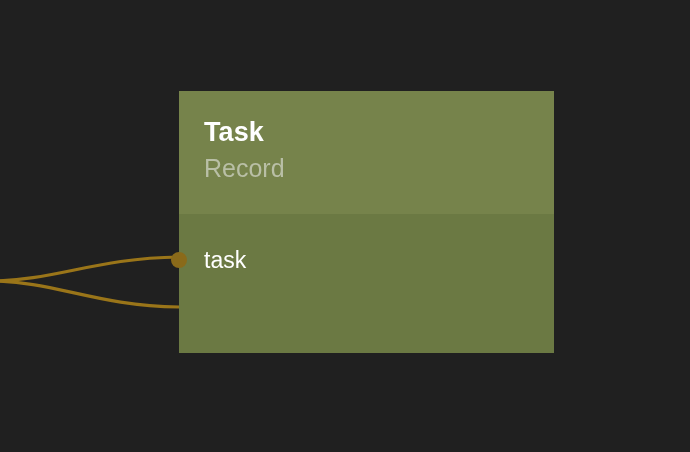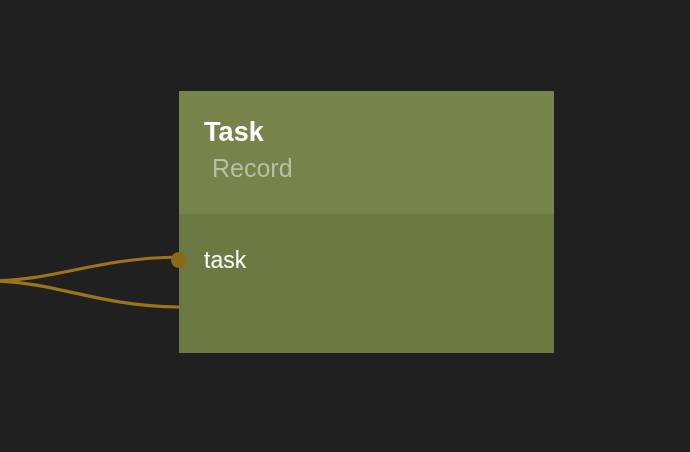--- a/index.html
+++ b/index.html
@@ -60,21 +60,20 @@
     font-weight: bold;
     line-height: 30px;
     letter-spacing: 0.1px;
   }
   .node-subtitle {
     color: #b9bfa6;
     font-size: 25px;
     font-weight: normal;
     line-height: 30px;
     margin-top: 6px;
-    margin-left: 8px;
   }
 
   .node-body {
     padding-top: 21px;
     box-sizing: border-box;
   }
   .field-row {
     position: relative;
     height: 50px;
     padding-left: 25px;

